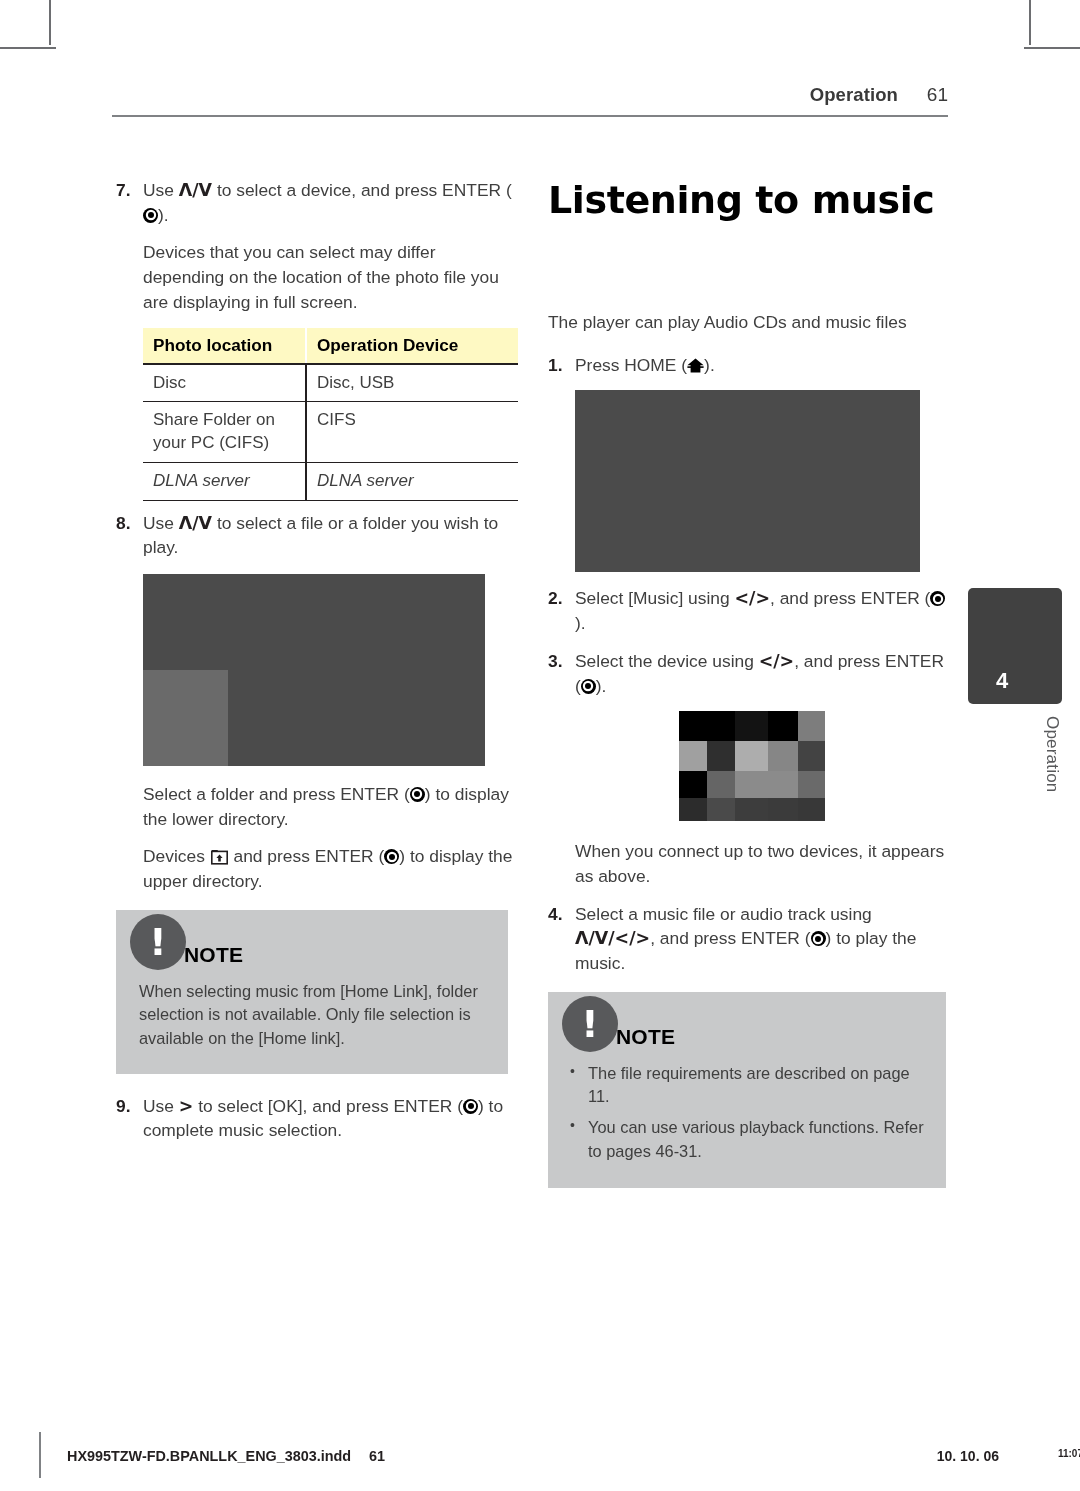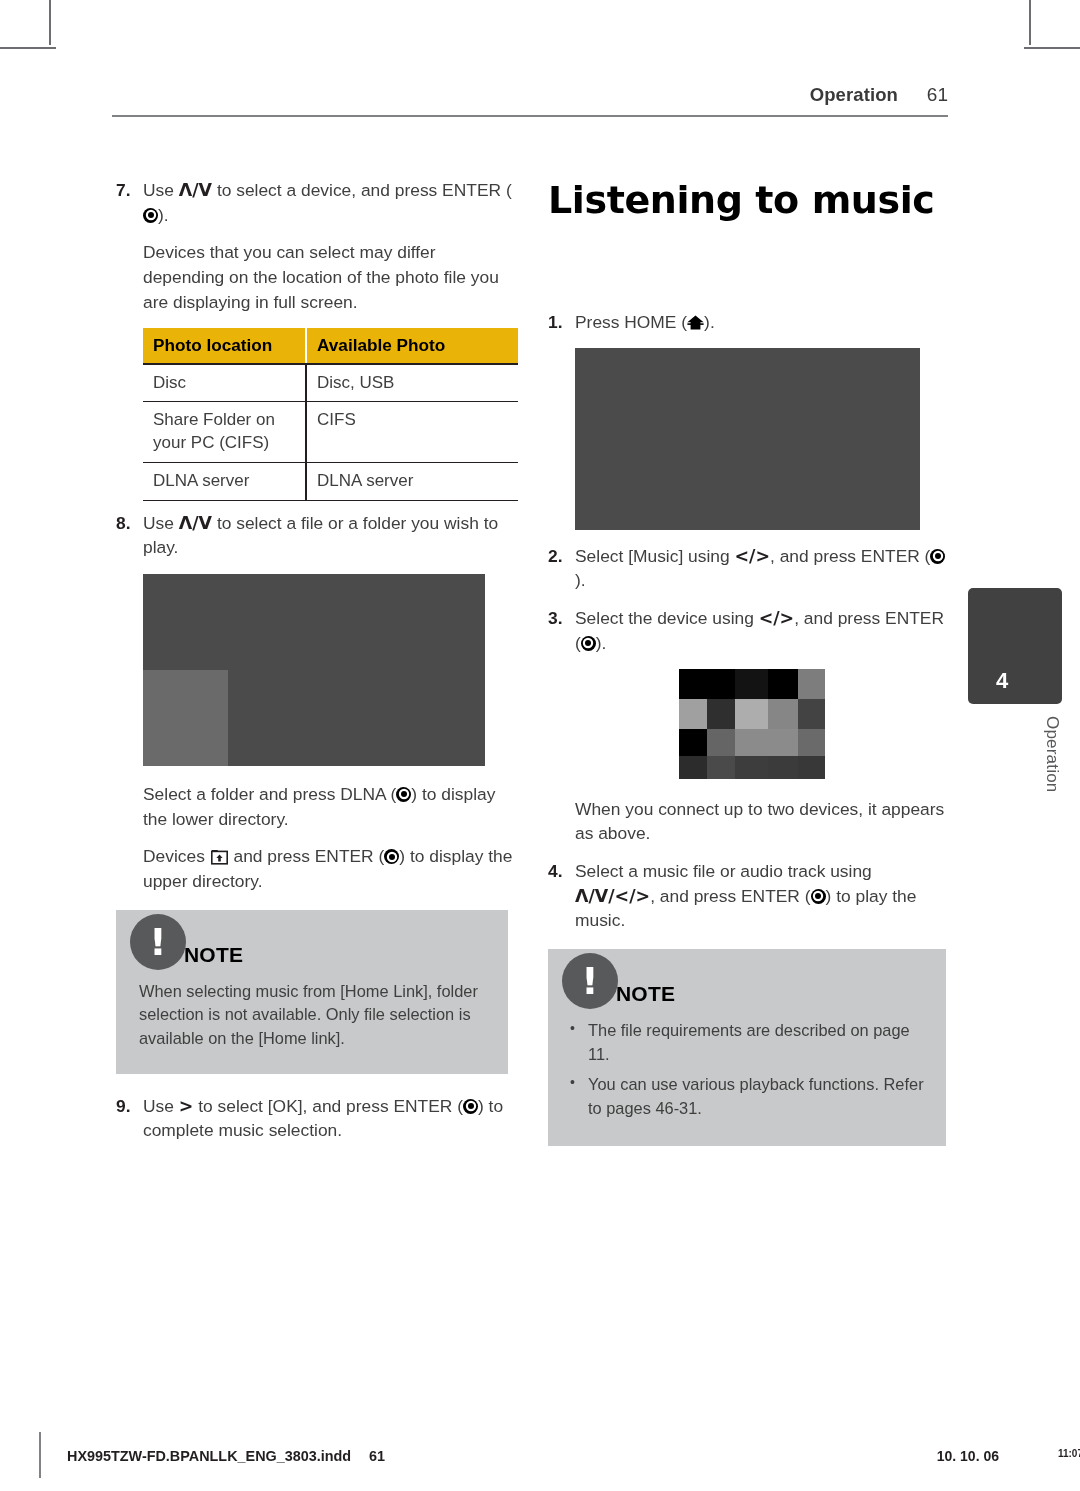--- a/index.html
+++ b/index.html
@@ -88,35 +88,35 @@
     vertical-align: -3px; margin: 0 1px;
   }
 
   
   table.spec {
     width: 375px; border-collapse: collapse;
     margin: 4px 0 10px 27px;
     font-size: 17px; color: #3f3f3f;
   }
   table.spec th {
-    background: #eab308; color: #000;
+    background: #fef9c3; color: #000;
     font-weight: bold; text-align: left;
     padding: 7px 0 7px 10px;
     font-size: 17.2px;
     border-bottom: 2px solid #231f20;
   }
   table.spec th.c1 { width: 163px; border-right: 2px solid #fff; }
   table.spec td {
     padding: 7px 0 7px 10px;
     border-bottom: 1.6px solid #231f20;
     vertical-align: top;
     line-height: 1.34;
   }
   table.spec td.c1 { width: 163px; border-right: 2px solid #231f20; }
-  table.spec tr:last-child td { border-bottom: 1.6px solid #231f20; }
+  table.spec tr:last-child td { border-bottom: 1.6px solid #231f20; font-style: italic; }
 
   
   .shot-a {
     margin: 14px 0 16px 27px;
     width: 342px; height: 192px;
     background: #4b4b4b; position: relative;
   }
   .shot-a .inner-block {
     position: absolute; left: 0; top: 96px;
     width: 85px; height: 96px; background: #6a6a6a;
@@ -242,21 +242,21 @@
     <span class="step-num">7.</span>
     <span class="step-body"><span>Use </span><span class="key">Λ/V</span><span> to select a device, and press ENTER (</span><span class="enter-icon"></span><span>).</span></span>
   </div>
 
   <p class="para">Devices that you can select may differ depending on the location of the photo file you are displaying in full screen.</p>
 
   <table class="spec">
     <thead>
       <tr>
         <th class="c1">Photo location</th>
-        <th>Available Photo</th>
+        <th>Operation Device</th>
       </tr>
     </thead>
     <tbody>
       <tr>
         <td class="c1">Disc</td>
         <td>Disc, USB</td>
       </tr>
       <tr>
         <td class="c1">Share Folder on your PC (CIFS)</td>
         <td>CIFS</td>
@@ -270,21 +270,21 @@
 
   <div class="step">
     <span class="step-num">8.</span>
     <span class="step-body"><span>Use </span><span class="key">Λ/V</span><span> to select a file or a folder you wish to play.</span></span>
   </div>
 
   <div class="shot-a">
     <div class="inner-block"></div>
   </div>
 
-  <p class="para"><span>Select a folder and press DLNA (</span><span class="enter-icon"></span><span>) to display the lower directory.</span></p>
+  <p class="para"><span>Select a folder and press ENTER (</span><span class="enter-icon"></span><span>) to display the lower directory.</span></p>
 
   <p class="para"><span>Devices </span><span class="folderup-icon"><svg viewBox="0 0 17 16" width="17" height="16" aria-hidden="true">
           <rect x="0.8" y="2.4" width="15.4" height="12.4" fill="none" stroke="#231f20" stroke-width="1.6"></rect>
           <path d="M0.8 2.4 L0.8 0.9 L6.4 0.9 L7.6 2.4 Z" fill="#231f20"></path>
           <path d="M8.5 5.4 L11.6 9.0 L9.8 9.0 L9.8 12.4 L7.2 12.4 L7.2 9.0 L5.4 9.0 Z" fill="#231f20"></path>
         </svg></span><span> and press ENTER (</span><span class="enter-icon"></span><span>) to display the upper directory.</span></p>
 
   <div class="note note-left">
     <div class="note-head">
       <div class="note-badge">!</div>
@@ -297,20 +297,21 @@
     <span class="step-num">9.</span>
     <span class="step-body"><span>Use </span><span class="key">&gt;</span><span> to select [OK], and press ENTER (</span><span class="enter-icon"></span><span>) to complete music selection.</span></span>
   </div>
 
 </div>
 
 <div class="col-right">
 
   <h1 class="section-title">Listening to music</h1>
 
+  <p class="lead-para">The player can play Audio CDs and music files</p>
 
   <div class="step">
     <span class="step-num">1.</span>
     <span class="step-body"><span>Press HOME (</span><span class="home-icon"><svg viewBox="0 0 17 15" width="17" height="15" aria-hidden="true">
             <path d="M8.5 0.6 L16.6 7.2 L13.4 7.2 L13.4 14.4 L3.6 14.4 L3.6 7.2 L0.4 7.2 Z" fill="#000"></path>
             <rect x="0.4" y="8.3" width="4.4" height="1.6" fill="#000"></rect>
             <rect x="12.2" y="8.3" width="4.4" height="1.6" fill="#000"></rect>
           </svg></span><span>).</span></span>
   </div>
 

